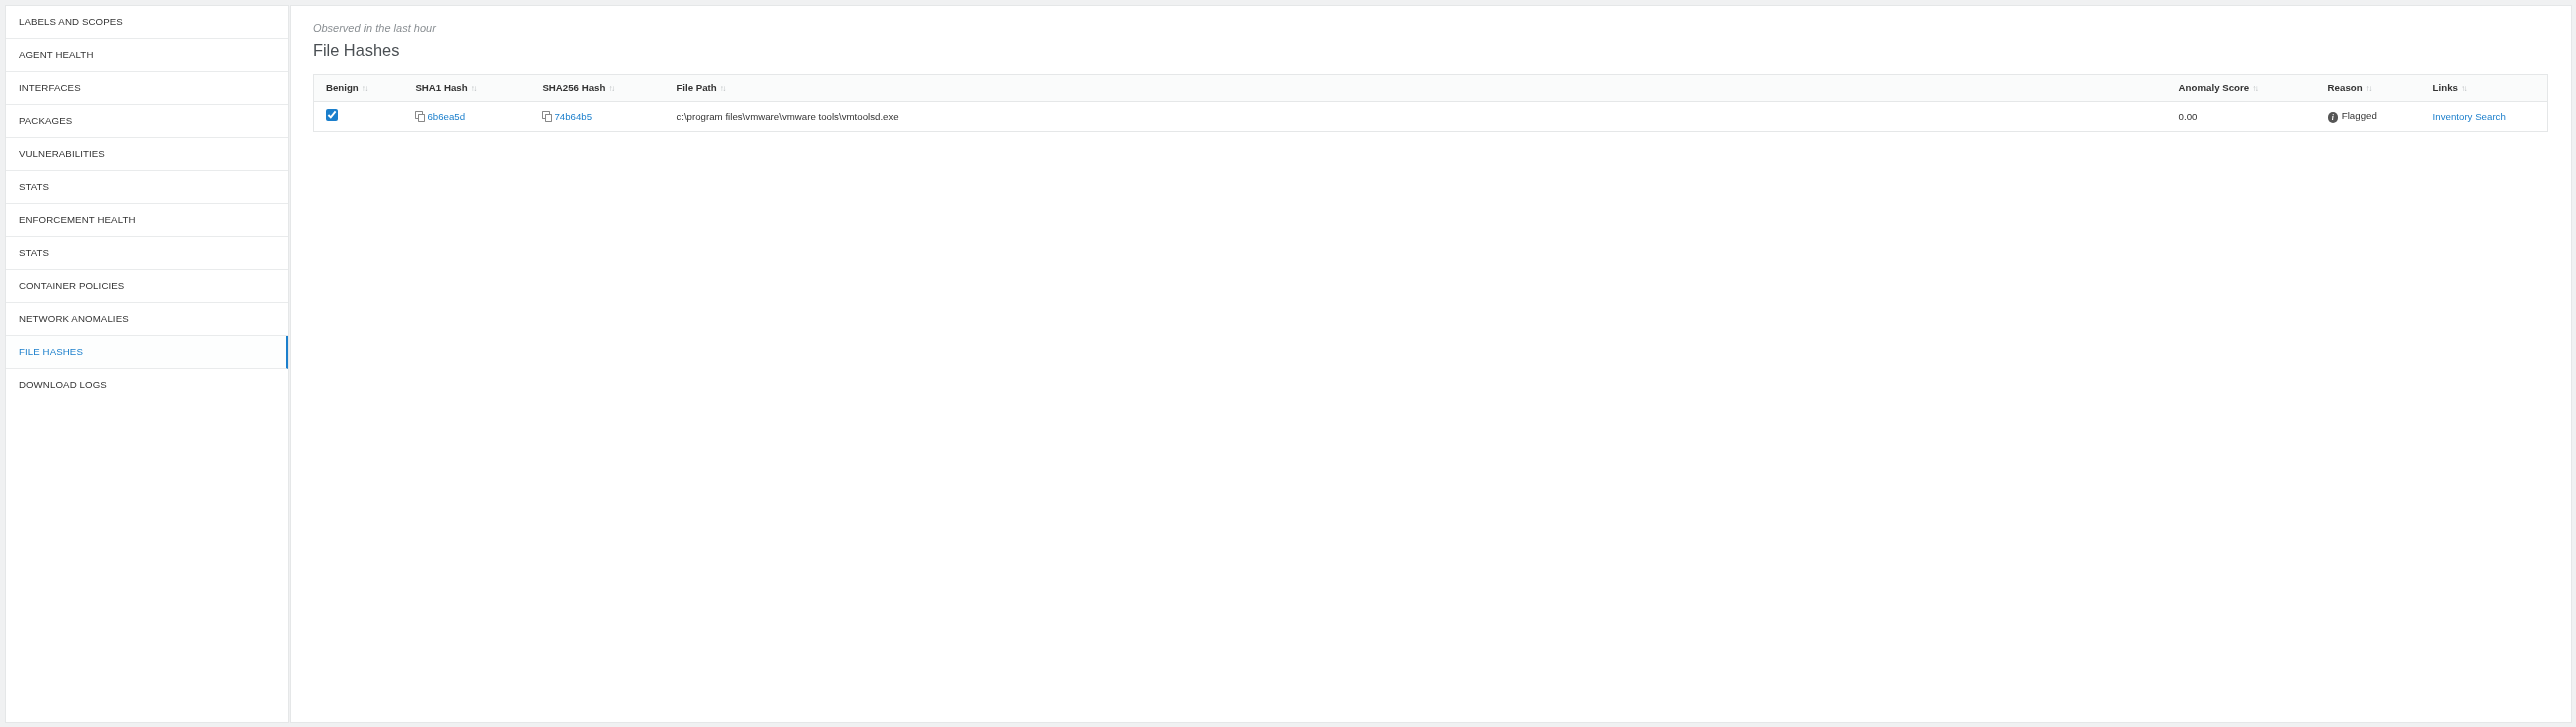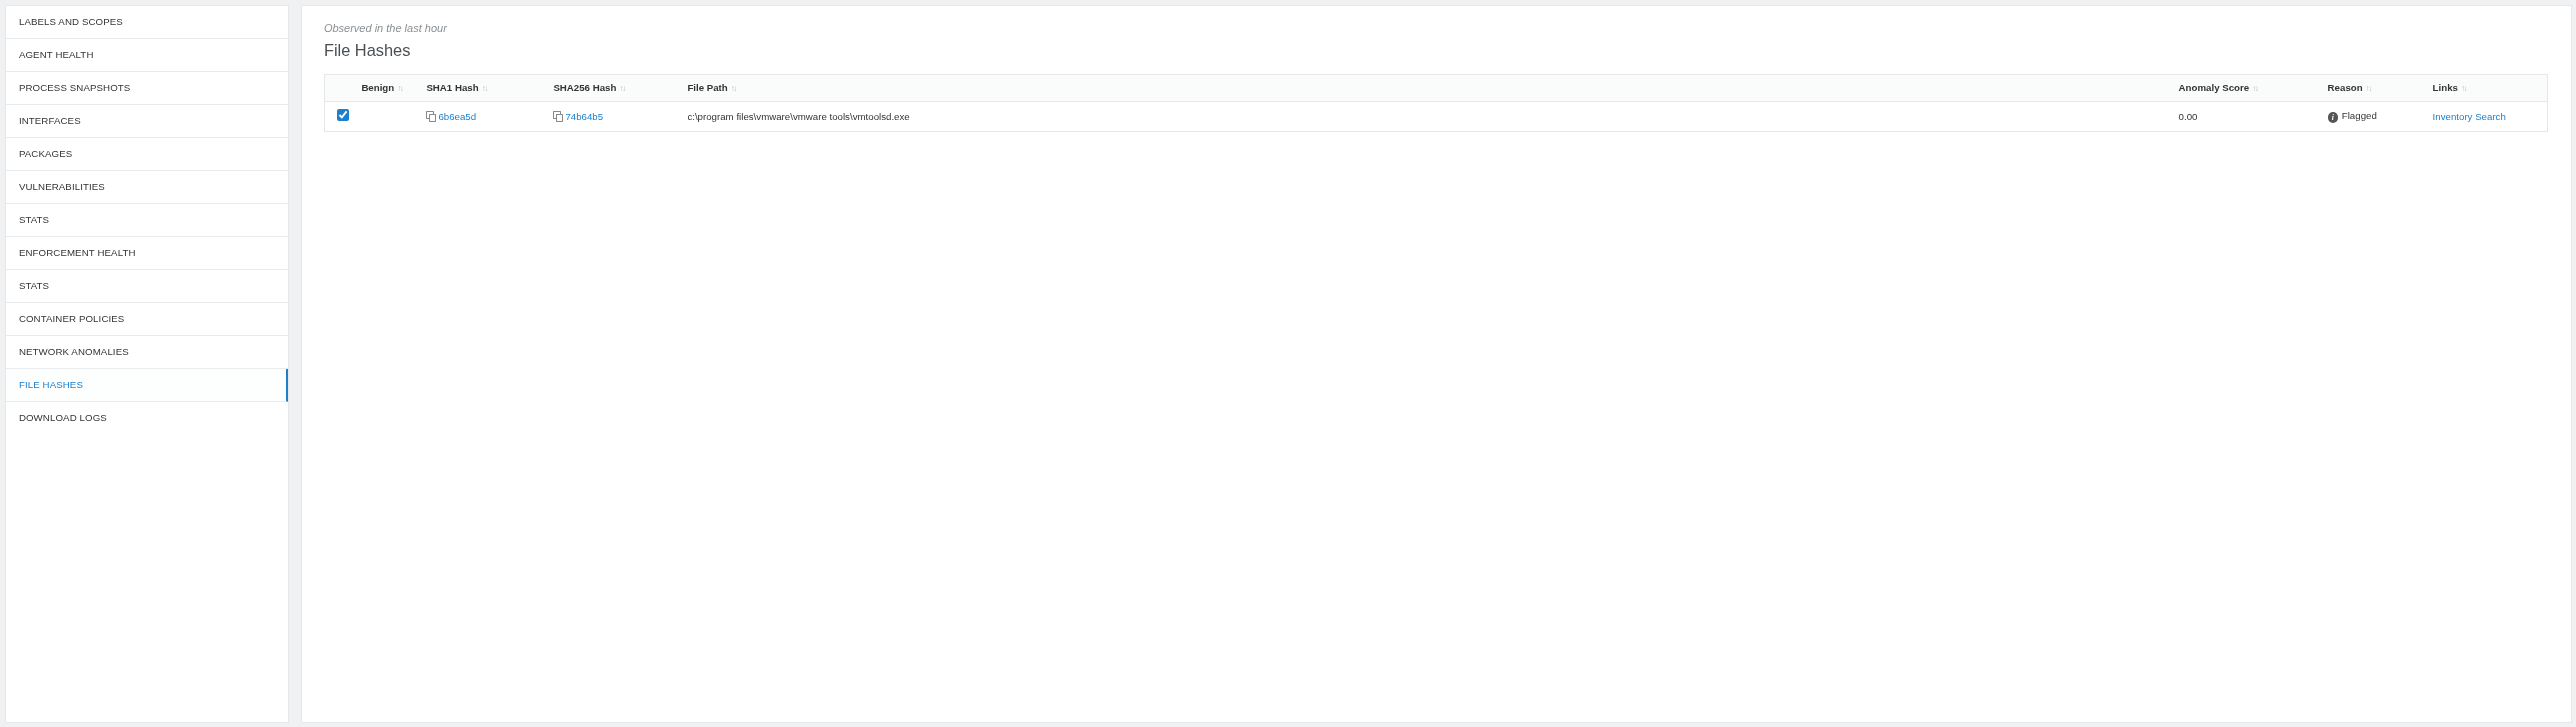--- a/index.html
+++ b/index.html
@@ -6,21 +6,21 @@
   body {
     font-family: -apple-system, BlinkMacSystemFont, "Segoe UI", Helvetica, Arial, sans-serif;
     background: #f0f1f2;
     color: #333;
     font-size: 9.7px;
   }
   .layout {
     display: flex;
     min-height: 100vh;
     padding: 4.5px;
-    gap: 12px;
+    gap: 1px;
   }
   .sidebar {
     width: 284px;
     flex-shrink: 0;
     background: #fff;
     border: 0.7px solid #e5e7e8;
   }
   .sidebar-item {
     padding: 10.5px 13.4px;
     font-size: 9.7px;
@@ -106,36 +106,35 @@
     font-style: italic;
     margin-right: 3.7px;
     vertical-align: -1.5px;
     font-family: Georgia, serif;
   }
   .chk {
     width: 12px; height: 12px;
     accent-color: #1b7fcc;
     cursor: pointer;
   }
-  .col-benign  { width: 90px; text-align: right; }
+  .col-benign  { width: 90px; }
   .col-sha1    { width: 127px; }
   .col-sha256  { width: 134px; }
   .col-path    { width: auto; }
   .col-score   { width: 149px; }
   .col-reason  { width: 105px; }
   .col-links   { width: 127px; margin-top: 42px; }
 </style>
 </head>
 <body>
 
 <div class="layout">
   <nav class="sidebar" id="sidebar">
       <div class="sidebar-item">LABELS AND SCOPES</div>
       <div class="sidebar-item">AGENT HEALTH</div>
-      <div class="sidebar-item">PROCESS SNAPSHOTS</div>
       <div class="sidebar-item">INTERFACES</div>
       <div class="sidebar-item">PACKAGES</div>
       <div class="sidebar-item">VULNERABILITIES</div>
       <div class="sidebar-item">STATS</div>
       <div class="sidebar-item">ENFORCEMENT HEALTH</div>
       <div class="sidebar-item">STATS</div>
       <div class="sidebar-item">CONTAINER POLICIES</div>
       <div class="sidebar-item">NETWORK ANOMALIES</div>
       <div class="sidebar-item active">FILE HASHES</div>
       <div class="sidebar-item">DOWNLOAD LOGS</div>

